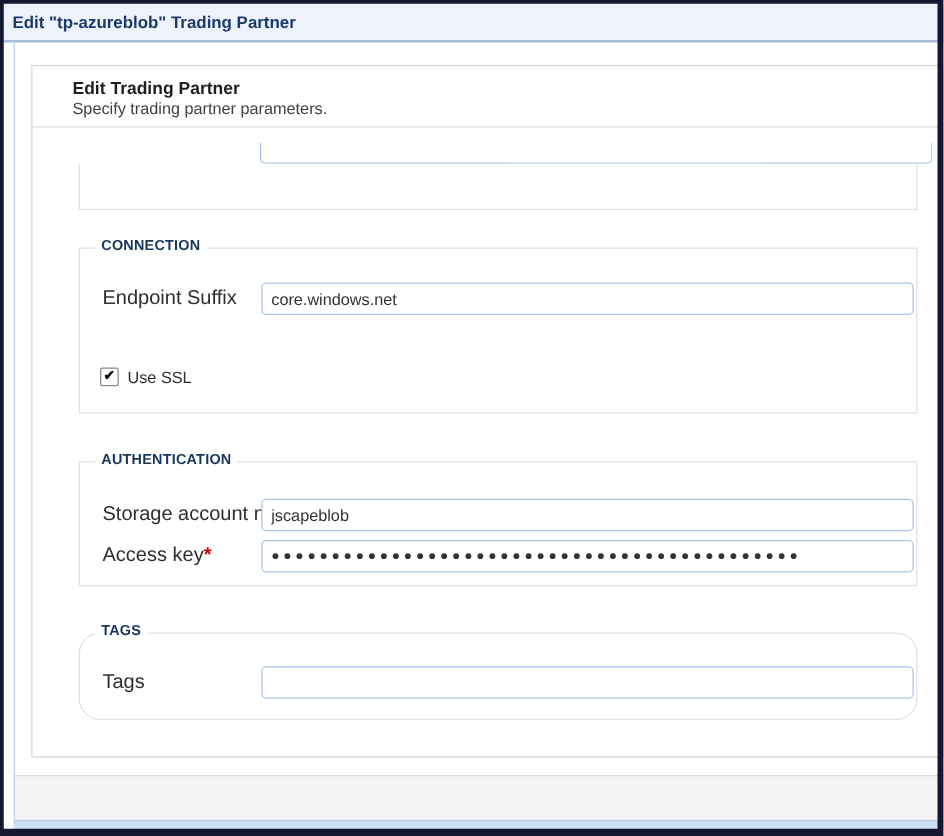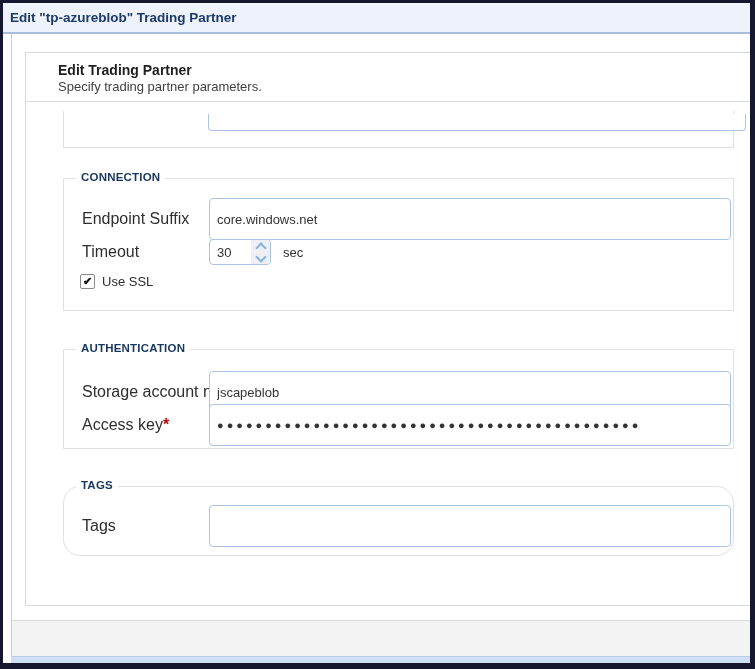--- a/index.html
+++ b/index.html
@@ -24,35 +24,35 @@
   .footer{position:absolute;left:12px;right:0;top:620px;height:36px;background:#f3f3f4;border-top:1px solid #dadada;}
   .bottom-strip{position:absolute;left:11px;right:0;top:656px;height:7px;background:#cfdff4;border-top:1px solid #b9cde9;}
 
   
   .panel{position:absolute;left:25px;top:52px;right:0;height:552px;border:1px solid #d8d8d8;background:#fff;}
   .panel-heading{position:absolute;left:32px;top:9px;font-size:14px;font-weight:bold;color:#1f1f1f;}
   .panel-sub{position:absolute;left:32px;top:26px;font-size:13px;color:#3f3f3f;}
   .panel-divider{position:absolute;left:0;right:0;top:48px;border-top:1px solid #dcdcdc;}
 
   
-  .fieldset{position:absolute;left:37px;right:20px;border:1px solid #e1e1e1;background:#fff;box-sizing:border-box;}
+  .fieldset{position:absolute;left:37px;right:20px;border:1px solid #e1e1e1;background:#fff;box-sizing:border-box;margin-top:20px;}
   .fs-cut{top:58px;height:37px;border-top:none;}
   .fs-connection{top:125px;height:133px;}
   .fs-auth{top:296px;height:100px;}
   .fs-tags{top:433px;height:70px;border-radius:17px;}
   .legend{
     position:absolute;top:-8px;left:12px;background:#fff;padding:0 5px;
     font-size:11.5px;font-weight:bold;color:#17365d;letter-spacing:.2px;white-space:nowrap;
   }
 
   .f-row{position:absolute;left:18px;right:2px;height:26px;display:flex;align-items:center;}
   .lbl{width:127px;font-size:16px;color:#2e2e2e;flex:none;white-space:nowrap;}
   .req{color:#cc0000;font-weight:bold;}
   .ti{
-    height:42px;box-sizing:border-box;border:1px solid #a9c6e8;border-radius:4px;
+    height:26px;box-sizing:border-box;border:1px solid #a9c6e8;border-radius:4px;
     padding:0 7px;font-size:13px;color:#333;background:#fff;outline:none;
     font-family:"Liberation Sans",sans-serif;
   }
   .grow{flex:1;min-width:0;}
   .pw{letter-spacing:3px;font-size:11px;font-weight:bold;}
 
   
   .partial{
     position:absolute;left:182px;right:8px;top:61px;height:17px;background:#fff;
     border:1px solid #a9c6e8;border-top:none;border-radius:0 0 4px 4px;box-sizing:border-box;
@@ -98,35 +98,20 @@
     <div class="partial"></div>
 
     <div class="fieldset fs-connection">
       <div class="legend">CONNECTION</div>
 
       <div class="f-row" style="top:27px;">
         <span class="lbl">Endpoint Suffix</span>
         <input class="ti grow" type="text" value="core.windows.net" style="">
       </div>
 
-      <div class="f-row" style="top:60px;">
-        <span class="lbl">Timeout</span>
-        <div class="spinner">
-          <div class="spin-val">30</div>
-          <div class="spin-btns">
-            <div class="spin-btn">
-              <span class="chev chev-up"></span>
-            </div>
-            <div class="spin-btn">
-              <span class="chev chev-dn"></span>
-            </div>
-          </div>
-        </div>
-        <span class="unit">sec</span>
-      </div>
 
       <div class="cbrow">
         <div class="cb">
           <span>✔</span>
         </div>
         <span class="cb-label">Use SSL</span>
       </div>
     </div>
 
     <div class="fieldset fs-auth">

